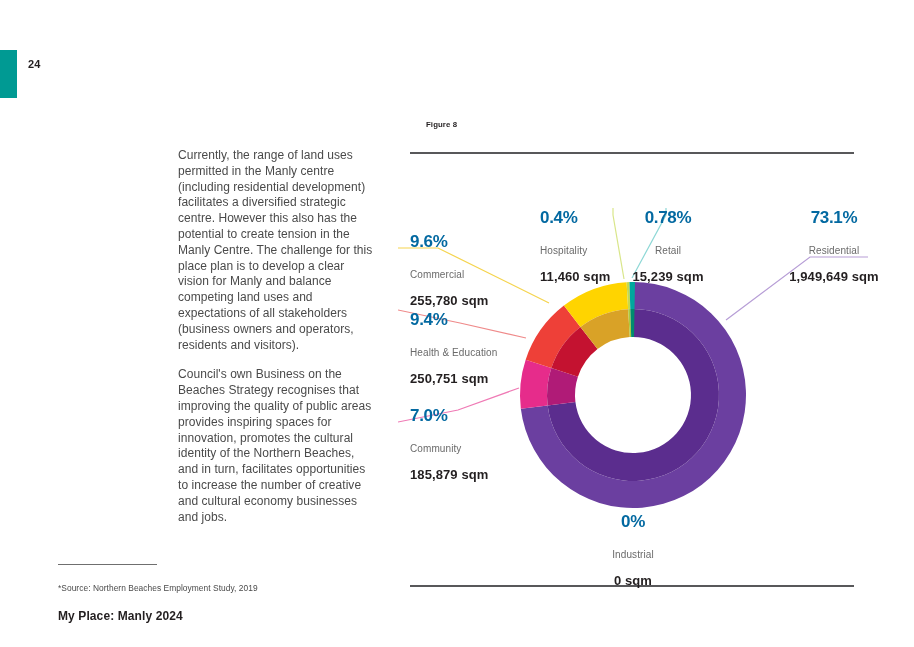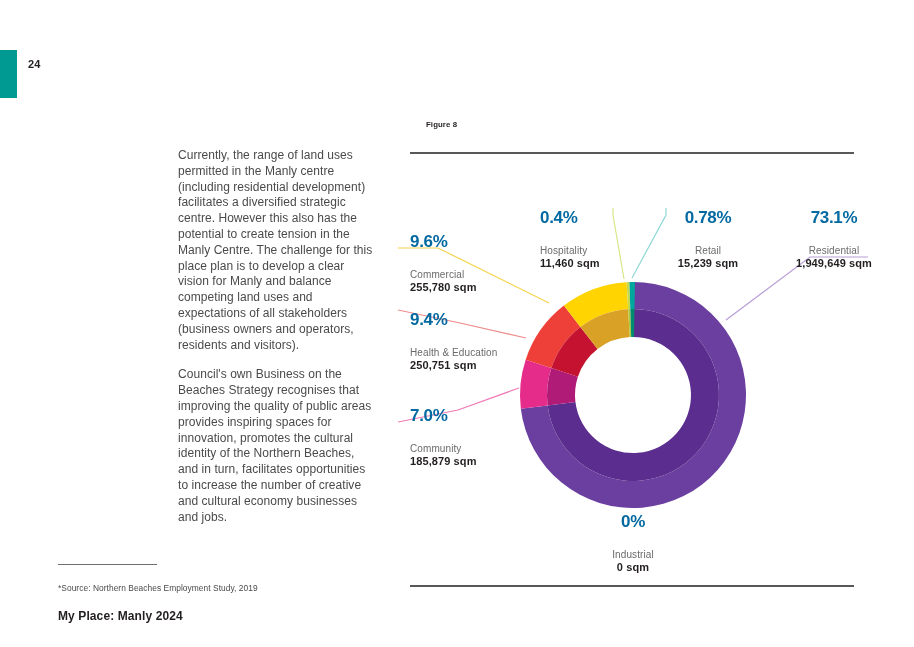--- a/index.html
+++ b/index.html
@@ -141,35 +141,35 @@
     letter-spacing: -0.3px;
   }
   .callout .cat {
     font-size: 10px;
     color: #6a6a6a;
     line-height: 11px;
     margin-top: 18px;
     letter-spacing: 0.1px;
   }
   .callout .sqm {
-    font-size: 11px;
+    font-size: 13px;
     font-weight: bold;
     color: #231f20;
     line-height: 11px;
-    margin-top: 2px;
+    margin-top: 15px;
     letter-spacing: 0.1px;
   }
   .align-center { text-align: center; }
   .align-left { text-align: left; }
 
   .c-commercial { left: 410px; top: 232px; width: 120px; }
   .c-health     { left: 410px; top: 310px; width: 120px; }
   .c-community  { left: 410px; top: 406px; width: 120px; }
   .c-hospitality{ left: 540px; top: 208px; width: 96px; }
-  .c-retail     { left: 660px; top: 208px; width: 96px; }
+  .c-retail     { left: 620px; top: 208px; width: 96px; }
   .c-residential{ left: 780px; top: 208px; width: 108px; }
   .c-industrial { left: 578px; top: 512px; width: 110px; }
 </style>
 </head>
 <body>
 
 <div class="teal-tab" style="background:#009a93"></div>
 <div class="page-number">24</div>
 
 <div class="body-col">

